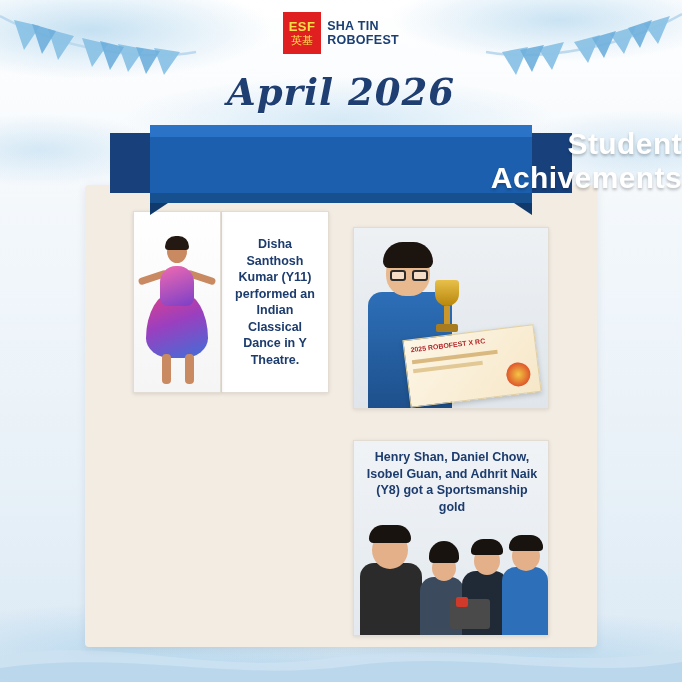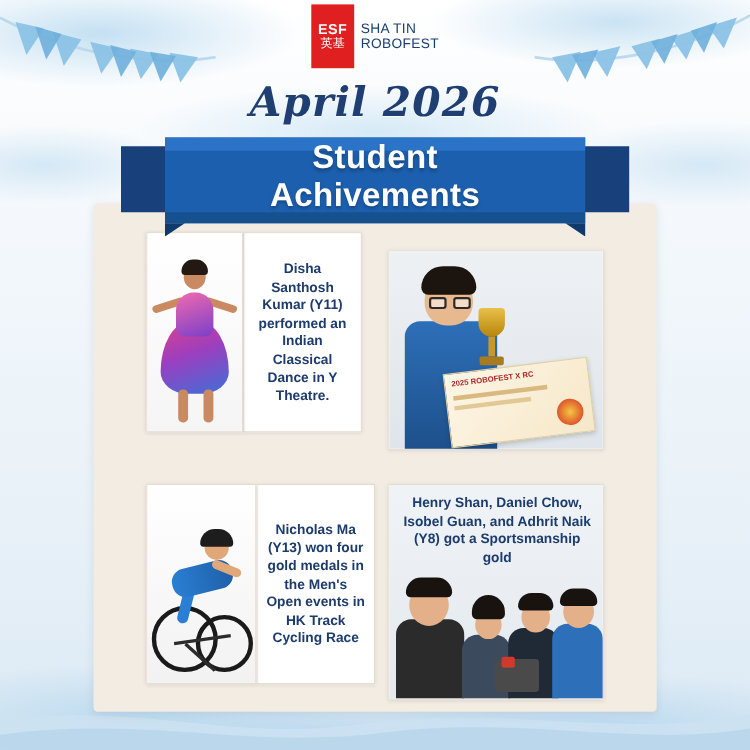--- a/index.html
+++ b/index.html
@@ -37,28 +37,28 @@
   }
 
   
   .logo {
     position: absolute; left: 283px; top: 8px;
     width: 116px; height: 50px;
     display: flex; align-items: center; gap: 6px;
     z-index: 6;
   }
   .logo-mark {
-    width: 42px; height: 58px; background: #e02020; color: #ffffff;
+    width: 42px; height: 42px; background: #e02020; color: #fde047;
     display: flex; flex-direction: column; align-items: center; justify-content: center;
     line-height: 1;
   }
   .logo-mark .l1 { font-size: 13px; font-weight: bold; letter-spacing: .5px; }
   .logo-mark .l2 { font-size: 11px; margin-top: 2px; }
   .logo-text {
-    color: #1b3f72; font-size: 12.5px; font-weight: normal; line-height: 1.15;
+    color: #1b3f72; font-size: 12.5px; font-weight: bold; line-height: 1.15;
     letter-spacing: .3px;
   }
 
   
   .bunting { position: absolute; left: 0; top: 0; width: 682px; height: 90px; z-index: 3; }
 
   
   .month {
     position: absolute; top: 70px; left: 0; width: 682px;
     text-align: center; z-index: 5;
@@ -66,21 +66,21 @@
     font-style: italic; font-weight: bold;
     font-size: 37px; color: #1f3f73;
     letter-spacing: 1px;
     text-shadow: 0 1px 0 rgba(255,255,255,0.7);
   }
 
   
   .ribbon-wrap { position: absolute; top: 115px; left: 0; width: 682px; height: 100px; z-index: 5; }
   .ribbon-title {
     position: absolute; top: 127px; left: 0; width: 682px;
-    text-align: center; color: #ffffff; z-index: 6;
+    text-align: right; color: #ffffff; z-index: 6;
     font-size: 30px; font-weight: bold; line-height: 1.12;
     letter-spacing: .4px;
     text-shadow: 0 2px 3px rgba(0,0,0,0.25);
   }
 
   
   .card {
     position: absolute; left: 85px; top: 185px;
     width: 512px; height: 462px;
     background: #f2ece3;
@@ -309,37 +309,20 @@
           </div>
         <div class="rb-cert">
           <div class="ct">2025 ROBOFEST X RC</div>
           <div class="cl"></div>
             <div class="cl2"></div>
             <div class="seal"></div>
         </div>
       </div>
     </div>
 
-    <div class="cell r2c1">
-      <div class="photo wide">
-        <div class="ph-bg cyc-bg"></div>
-        <div class="cy-wheel rear"></div>
-        <div class="cy-wheel front"></div>
-        <div class="cy-frame"></div>
-        <div class="cy-frame2"></div>
-        <div class="cy-leg"></div>
-        <div class="cy-body"></div>
-        <div class="cy-arm"></div>
-        <div class="cy-head"></div>
-        <div class="cy-helmet"></div>
-      </div>
-      <div class="caption-box">
-        <div class="caption">Nicholas Ma (Y13) won four gold medals in the Men's Open events in HK Track Cycling Race</div>
-      </div>
-    </div>
 
     <div class="cell r2c2">
       <div class="panel p-r2c2">
         <div class="ph-bg grp-bg"></div>
         <div class="g-person">
           <div class="g-torso" style="left:6px;width:62px;height:72px;background:#2b2b2b;"></div>
           <div class="g-head" style="left:18px;bottom:66px;width:36px;height:38px;"></div>
           <div class="g-hair" style="left:15px;bottom:92px;width:42px;height:18px;"></div>
         </div>
         <div class="g-person">

